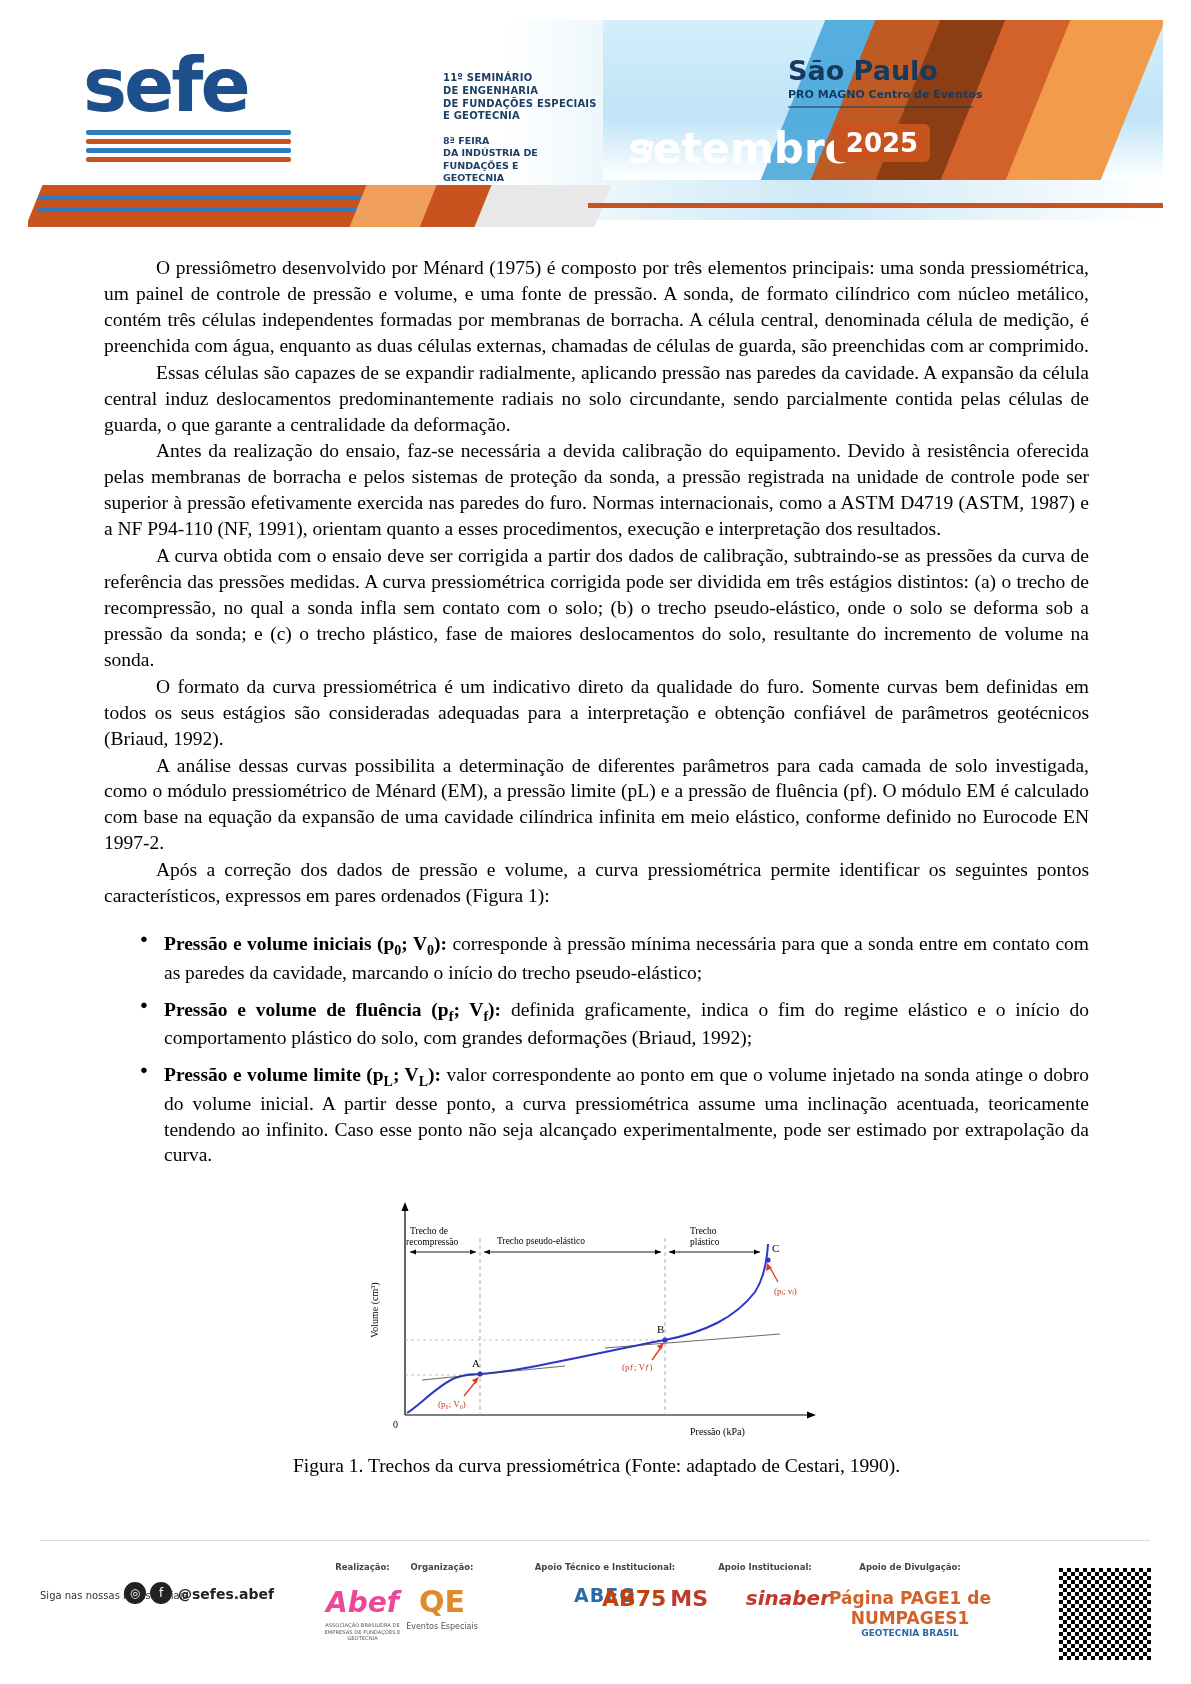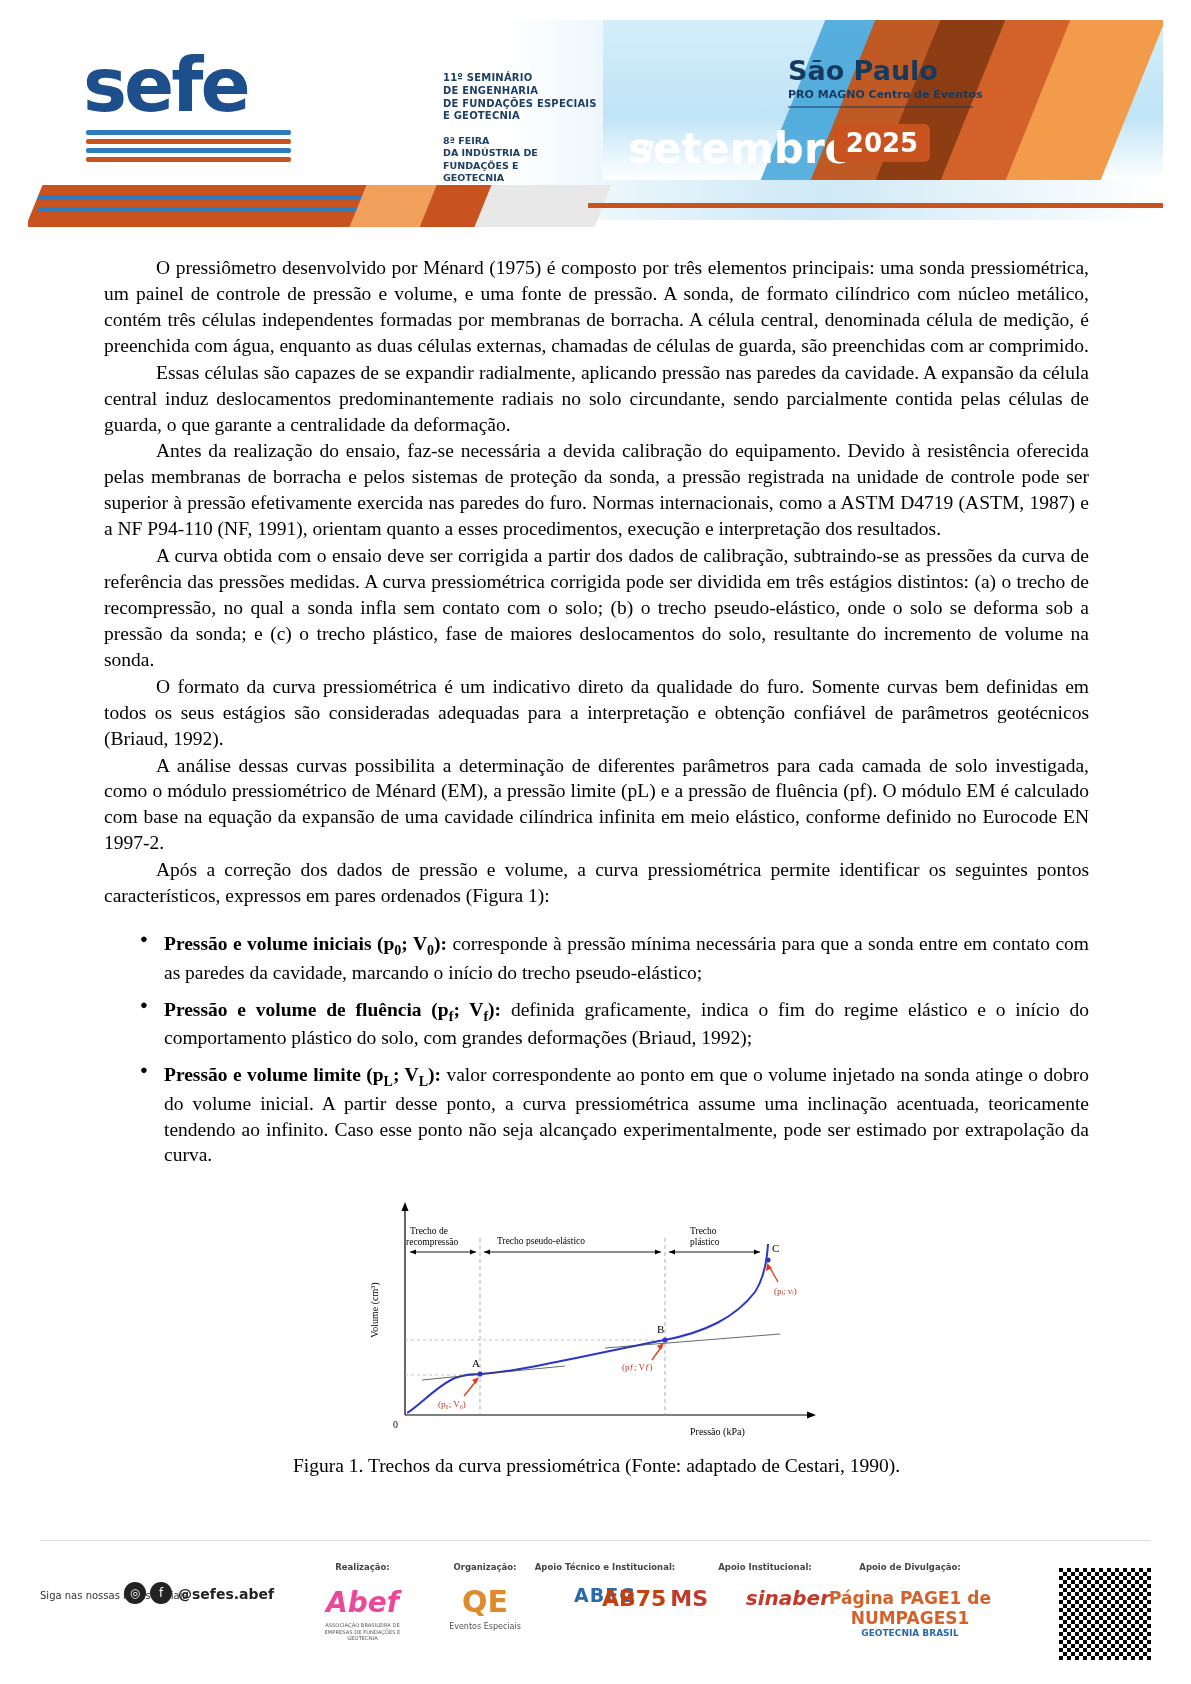--- a/index.html
+++ b/index.html
@@ -326,21 +326,21 @@
   <div class="circ-ico" style="left:124px">◎</div>
   <div class="circ-ico" style="left:150px">f</div>
   <div class="f-handle">@sefes.abef</div>
 
   <div class="logo-box" style="left:320px;top:22px;width:85px">
     <div class="f-label">Realização:</div>
     <div class="abef-logo" style="margin-top:14px">Abef</div>
     <div class="sub-cap">ASSOCIAÇÃO BRASILEIRA DE EMPRESAS DE FUNDAÇÕES E GEOTECNIA</div>
   </div>
 
-  <div class="logo-box" style="left:440px;top:22px;width:90px">
+  <div class="logo-box" style="left:397px;top:22px;width:90px">
     <div class="f-label">Organização:</div>
     <div class="qe-logo" style="margin-top:12px">QE</div>
     <div class="sub-cap" style="font-size:8px">Eventos Especiais</div>
   </div>
 
   <div class="logo-box" style="left:530px;top:22px;width:150px">
     <div class="f-label">Apoio Técnico e Institucional:</div>
     <div style="display:flex;align-items:center;justify-content:center;gap:24px;margin-top:12px">
       <div class="abeg-logo">ABEG</div>
     </div>

